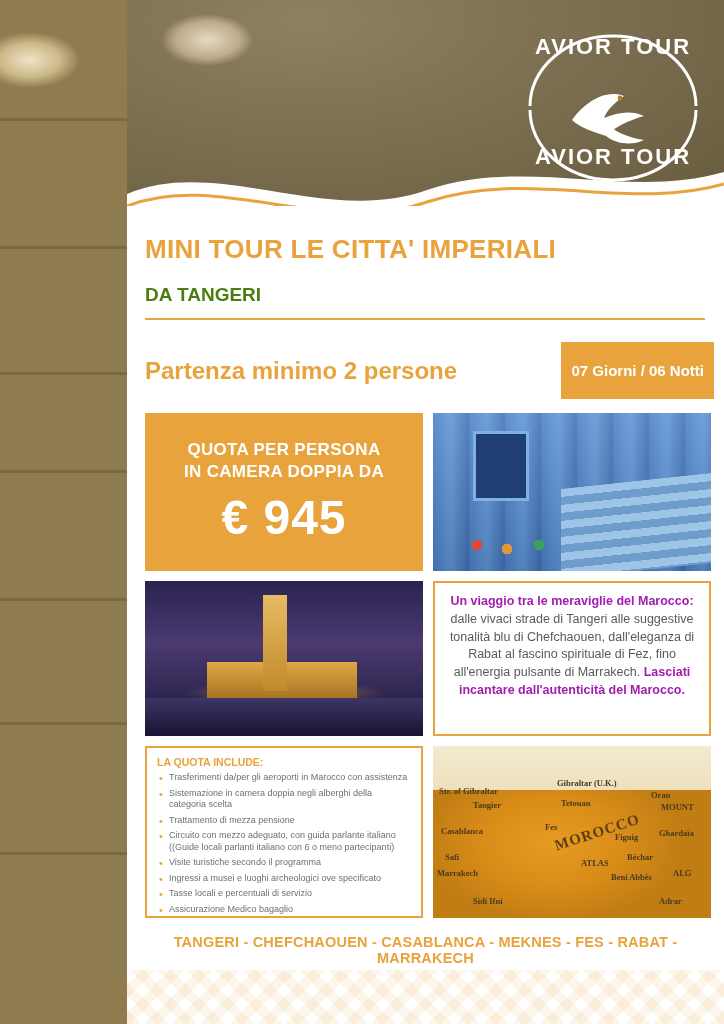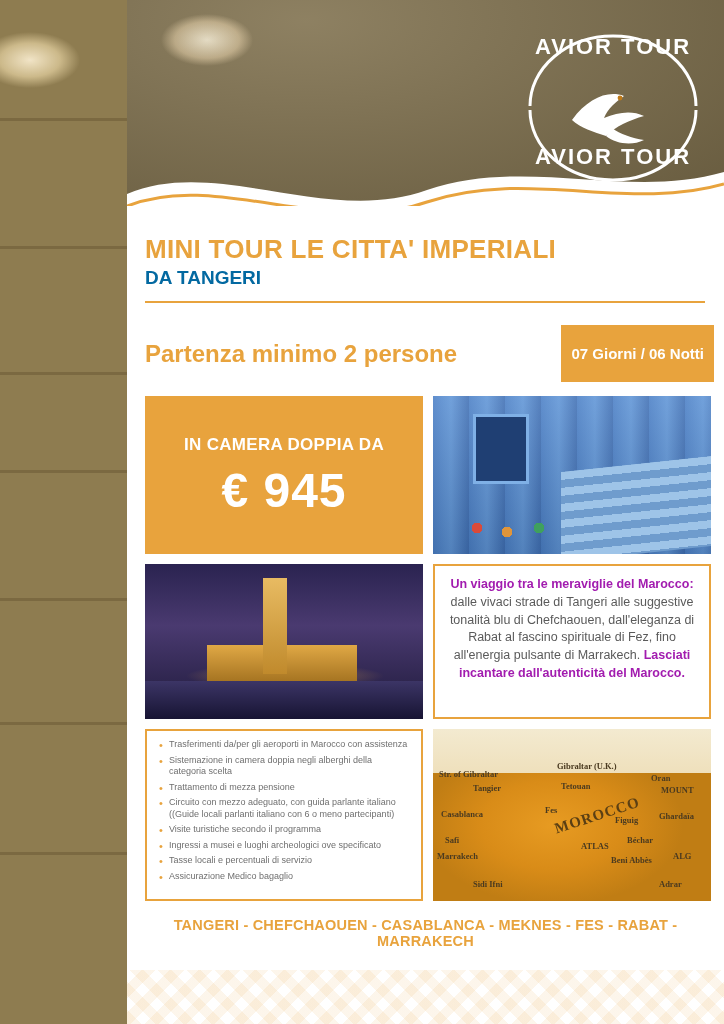--- a/index.html
+++ b/index.html
@@ -86,21 +86,21 @@
     width: 597px; height: 818px;
     background: #ffffff;
   }
 
   .title-block { padding: 28px 4px 0 18px; }
   .title-main {
     color: #E8A33D; font-size: 26px; font-weight: bold; letter-spacing: .3px;
     white-space: nowrap;
   }
   .title-sub {
-    color: #0369a1; font-size: 19px; font-weight: bold; margin-top: 2px;
+    color: #4d7c0f; font-size: 19px; font-weight: bold; margin-top: 19px;
   }
   .title-rule {
     margin: 12px 0 0 18px; width: 560px; height: 2px; background: #E8A33D;
   }
 
   .dep-row {
     display: flex; align-items: center; justify-content: space-between;
     margin: 22px 10px 0 18px;
   }
   .dep-text { color: #E8A33D; font-size: 24px; font-weight: bold; }
@@ -278,20 +278,21 @@
     </div>
     <div class="title-rule"></div>
 
     <div class="dep-row">
       <div class="dep-text">Partenza minimo 2 persone</div>
       <div class="dep-badge">07 Giorni / 06 Notti</div>
     </div>
 
     <div class="mid-grid">
       <div class="price-box">
+        <div class="price-l1">QUOTA PER PERSONA</div>
         <div class="price-l2">IN CAMERA DOPPIA DA</div>
         <div class="price-amount">€ 945</div>
       </div>
       <div class="photo-chef">
         <div class="door"></div>
         <div class="pots"></div>
         <div class="stairs"></div>
       </div>
     </div>
 
@@ -303,20 +304,21 @@
         <div class="sea"></div>
       </div>
       <div class="desc-box">
         <b>Un viaggio tra le meraviglie del Marocco:</b><span> dalle vivaci strade di Tangeri alle suggestive tonalità blu di Chefchaouen, dall'eleganza di Rabat al fascino spirituale di Fez, fino all'energia pulsante di Marrakech.</span>
         <b>Lasciati incantare dall'autenticità del Marocco.</b>
       </div>
     </div>
 
     <div class="bottom-grid">
       <div class="includes-box">
+        <div class="includes-title">LA QUOTA INCLUDE:</div>
         <ul>
           <li>Trasferimenti da/per gli aeroporti in Marocco con assistenza</li>
           <li>Sistemazione in camera doppia negli alberghi della categoria scelta</li>
           <li>Trattamento di mezza pensione</li>
           <li>Circuito con mezzo adeguato, con guida parlante italiano ((Guide locali parlanti italiano  con 6 o meno partecipanti)</li>
           <li>Visite turistiche secondo il programma</li>
           <li>Ingressi a musei e luoghi archeologici ove specificato</li>
           <li>Tasse locali e percentuali di servizio</li>
           <li>Assicurazione Medico bagaglio</li>
         </ul>

